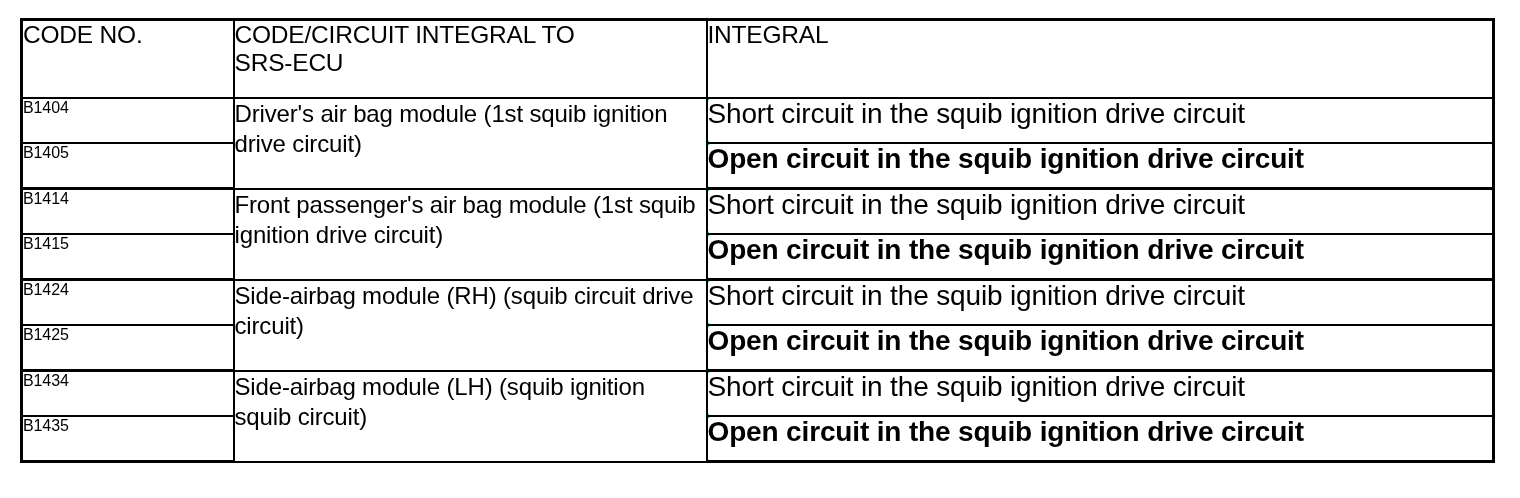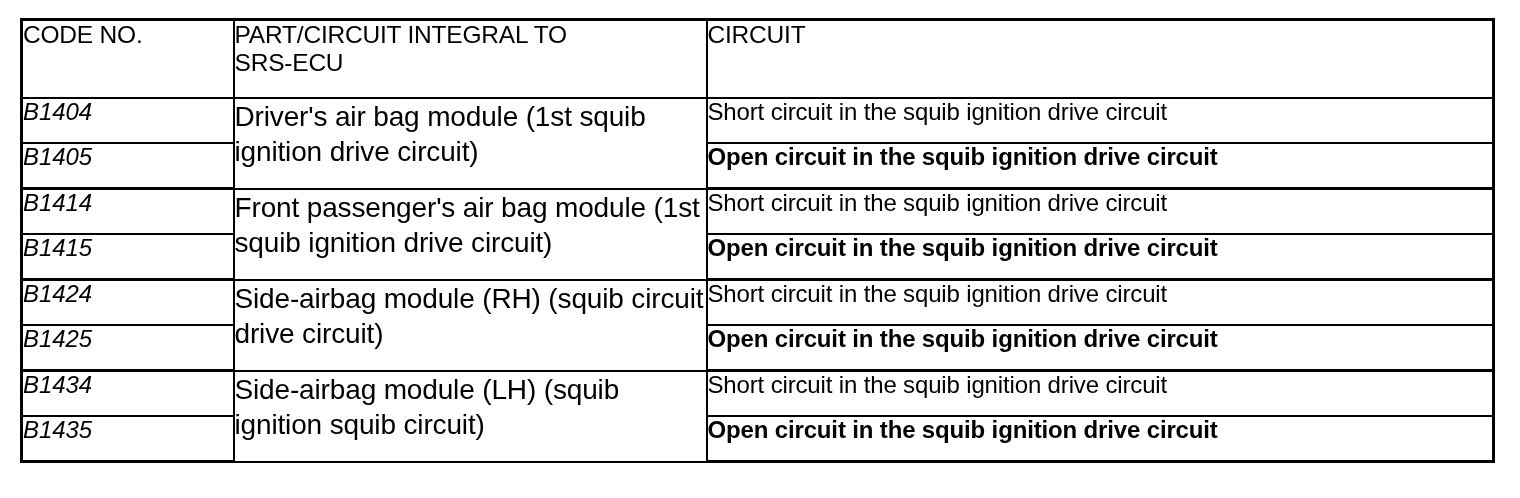--- a/index.html
+++ b/index.html
@@ -55,51 +55,51 @@
     font-weight: bold;
     line-height: 1.13;
     letter-spacing: -0.2px;
     white-space: pre-line;
   }
 
   
   .code-cell {
     height: 43px;
     padding: 5px 0 0 9px;
-    font-size: 24px;
+    font-size: 16px;
     line-height: 1.1;
     letter-spacing: -0.1px;
-    font-style: italic;
   }
   
   .code-cell.pair-top {
     border-bottom-width: 2px;
   }
   
   .code-cell.group-end {
     border-bottom-width: 3px;
   }
 
   
   .part-cell {
     padding: 5px 0 0 9px;
-    font-size: 28px;
+    font-size: 24px;
     line-height: 1.25;
     letter-spacing: -0.15px;
     border-bottom-width: 3px;
   }
 
   
   .symptom-cell {
     height: 43px;
     padding: 5px 0 0 9px;
-    font-size: 24px;
+    font-size: 28px;
     line-height: 1.1;
     letter-spacing: -0.15px;
     white-space: nowrap;
+    border-radius: 6px;
   }
   .symptom-cell.group-end {
     border-bottom-width: 3px;
     font-weight: bold;
   }
 
   
   .dtc-table {
     outline: none;
   }
@@ -124,23 +124,23 @@
 
   <table class="dtc-table">
     <colgroup>
       <col class="col-code">
       <col class="col-part">
       <col class="col-symptom">
     </colgroup>
     <tbody>
       <tr>
         <td class="hdr-cell">CODE NO.</td>
-        <td class="hdr-cell">PART/CIRCUIT INTEGRAL TO
+        <td class="hdr-cell">CODE/CIRCUIT INTEGRAL TO
 SRS-ECU</td>
-        <td class="hdr-cell">CIRCUIT</td>
+        <td class="hdr-cell">INTEGRAL</td>
       </tr>
 
       <tr>
         <td class="code-cell pair-top">B1404</td>
         <td class="part-cell" rowspan="2">Driver's air bag module (1st squib ignition drive circuit)</td>
         <td class="symptom-cell">Short circuit in the squib ignition drive circuit</td>
       </tr>
       <tr>
         <td class="code-cell group-end">B1405</td>
         <td class="symptom-cell group-end">Open circuit in the squib ignition drive circuit</td>

